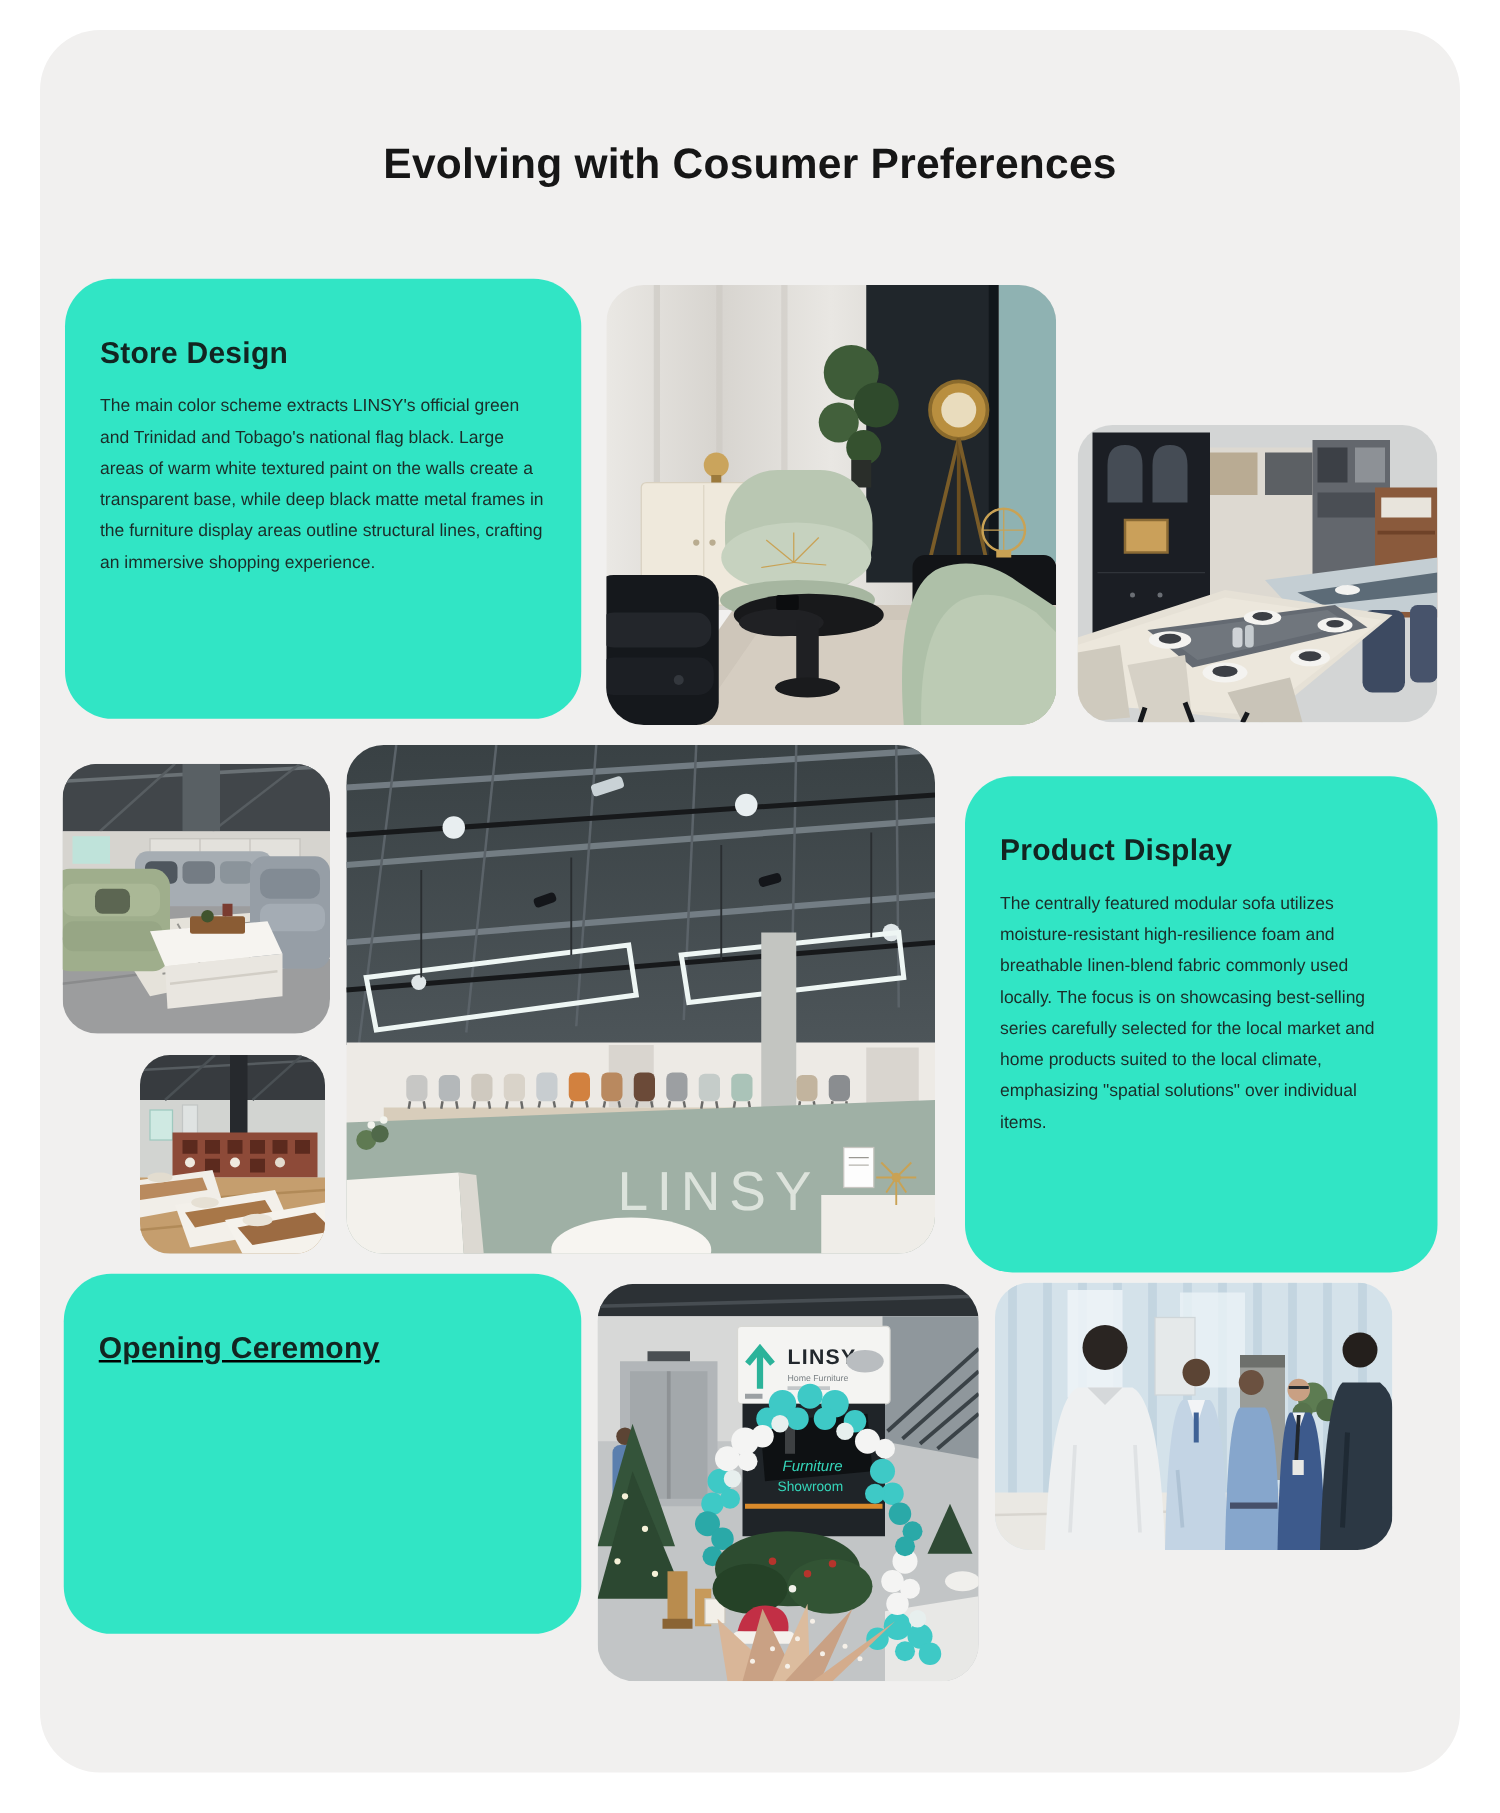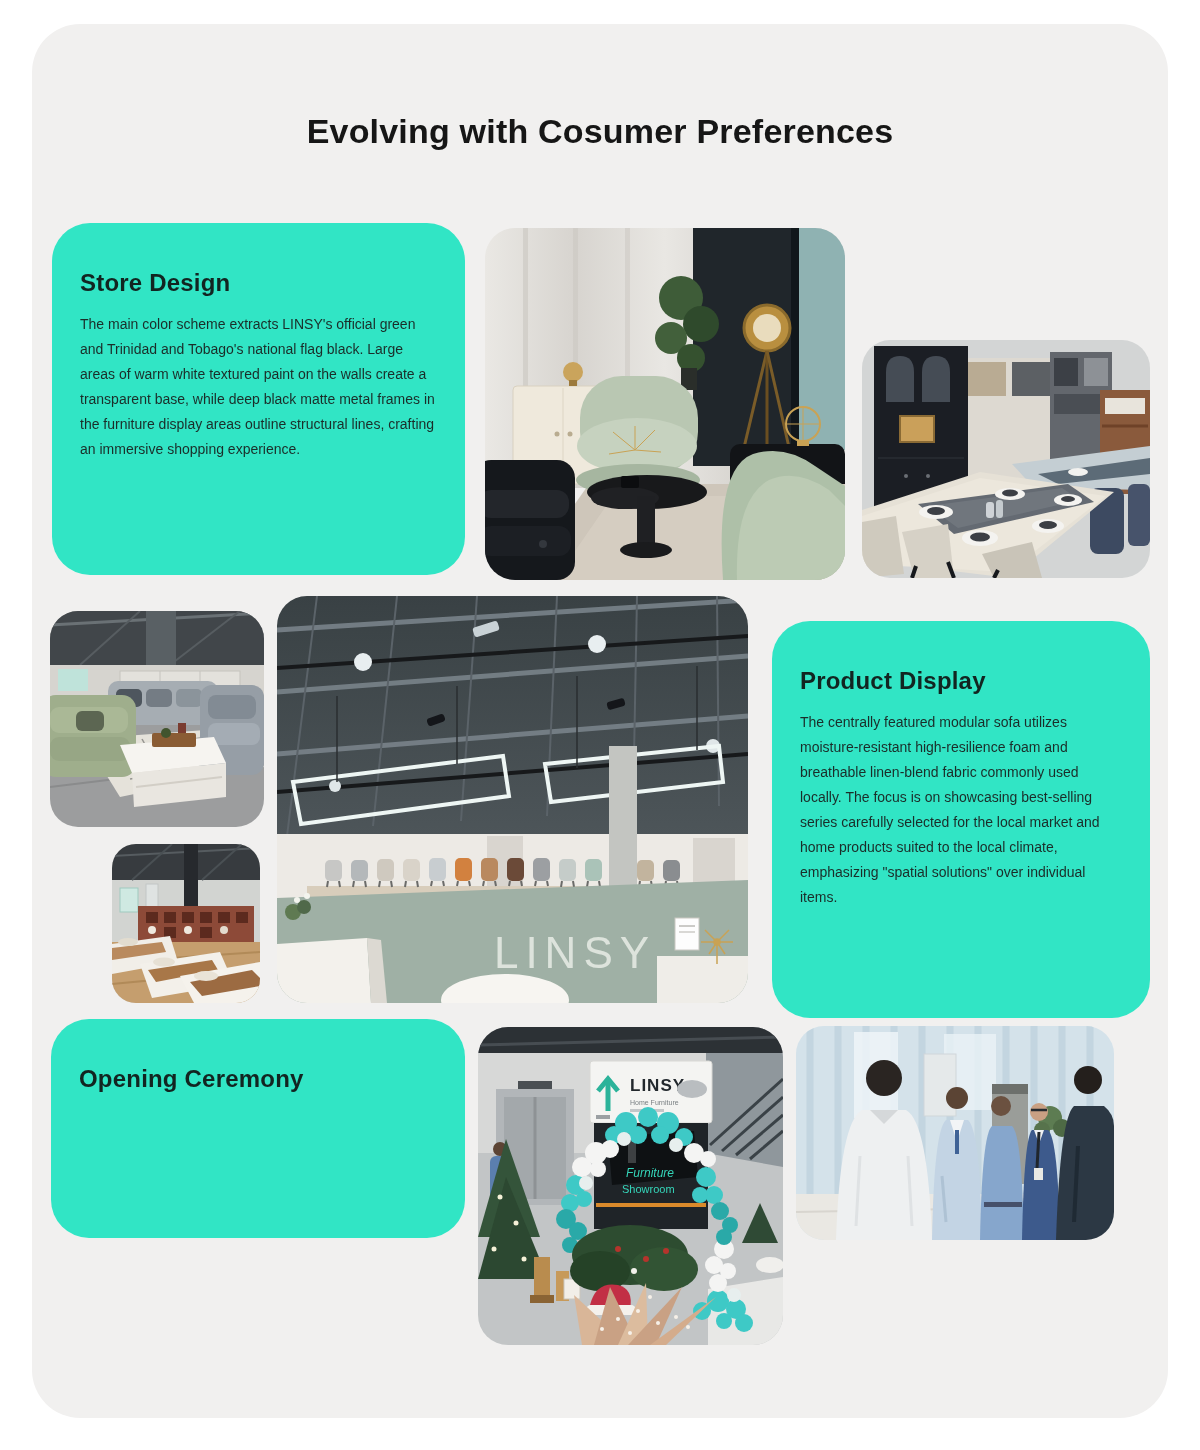--- a/index.html
+++ b/index.html
@@ -8,21 +8,21 @@
   .canvas { position:relative; width:1200px; height:1450px; background:#ffffff; overflow:hidden; }
   .page-card { position:absolute; left:32px; top:24px; width:1136px; height:1394px;
                background:#f1f0ef; border-radius:48px; }
   .page-title { position:absolute; left:0; top:112px; width:1200px; text-align:center;
                 font-size:34px; font-weight:700; color:#161616; letter-spacing:0.2px; }
   .tcard { position:absolute; background:#31e5c5; border-radius:38px; padding:46px 28px 0 28px; }
   .tcard h2 { font-size:24px; font-weight:700; color:#122521; margin-bottom:15px; letter-spacing:0.2px; }
   .tcard p { font-size:14px; line-height:25px; color:#1b2d29; }
   .card-store   { left:52px;  top:223px;  width:413px; height:352px; }
   .card-product { left:772px; top:598px;  width:378px; height:397px;margin-top:23px; }
-  .card-opening { left:51px;  top:1019px; width:414px; height:219px; }
+  .card-opening { left:51px;  top:1019px; width:414px; height:288px;text-decoration:underline; }
   .photo { position:absolute; overflow:hidden; }
   .photo svg { display:block; width:100%; height:100%; }
   .ph-living   { left:485px; top:228px;  width:360px; height:352px; border-radius:30px; }
   .ph-dining   { left:862px; top:340px;  width:288px; height:238px; border-radius:28px; }
   .ph-sofa     { left:50px;  top:611px;  width:214px; height:216px; border-radius:28px; }
   .ph-showroom { left:277px; top:596px;  width:471px; height:407px; border-radius:30px; }
   .ph-beds     { left:112px; top:844px;  width:148px; height:159px; border-radius:24px; }
   .ph-balloon  { left:478px; top:1027px; width:305px; height:318px; border-radius:30px; }
   .ph-people   { left:796px; top:1026px; width:318px; height:214px; border-radius:28px; }
 </style>

